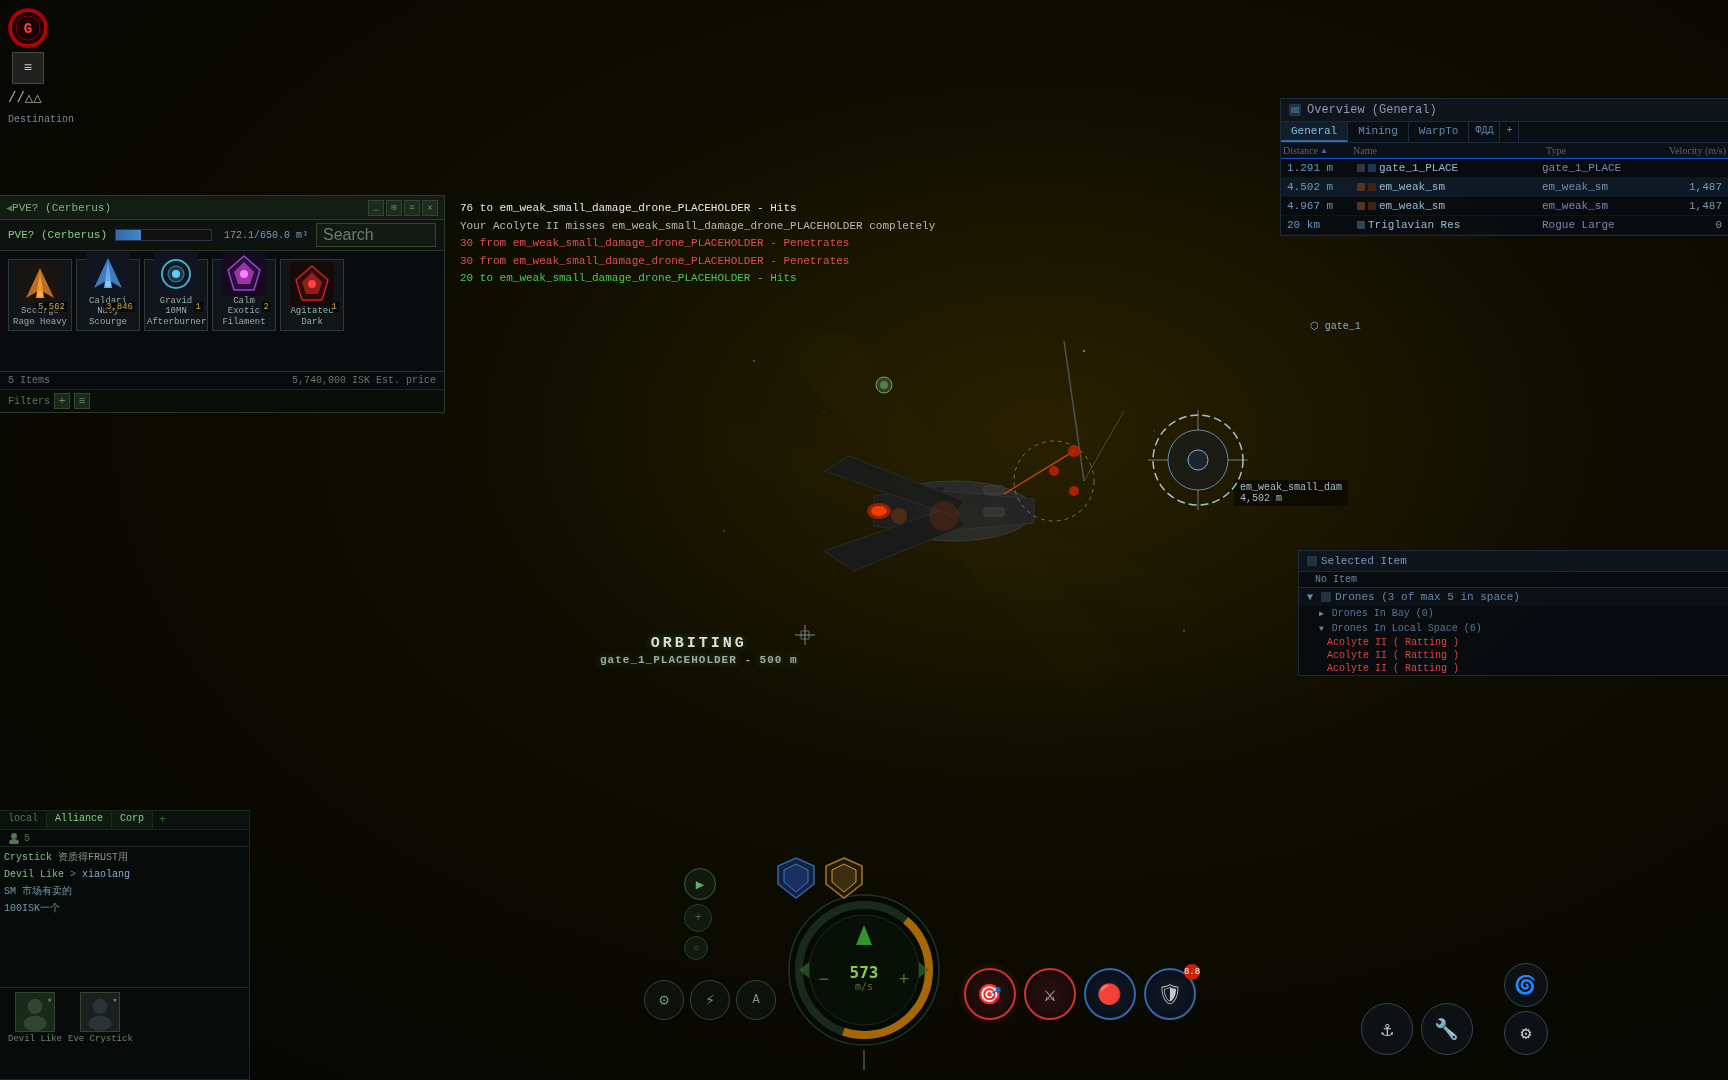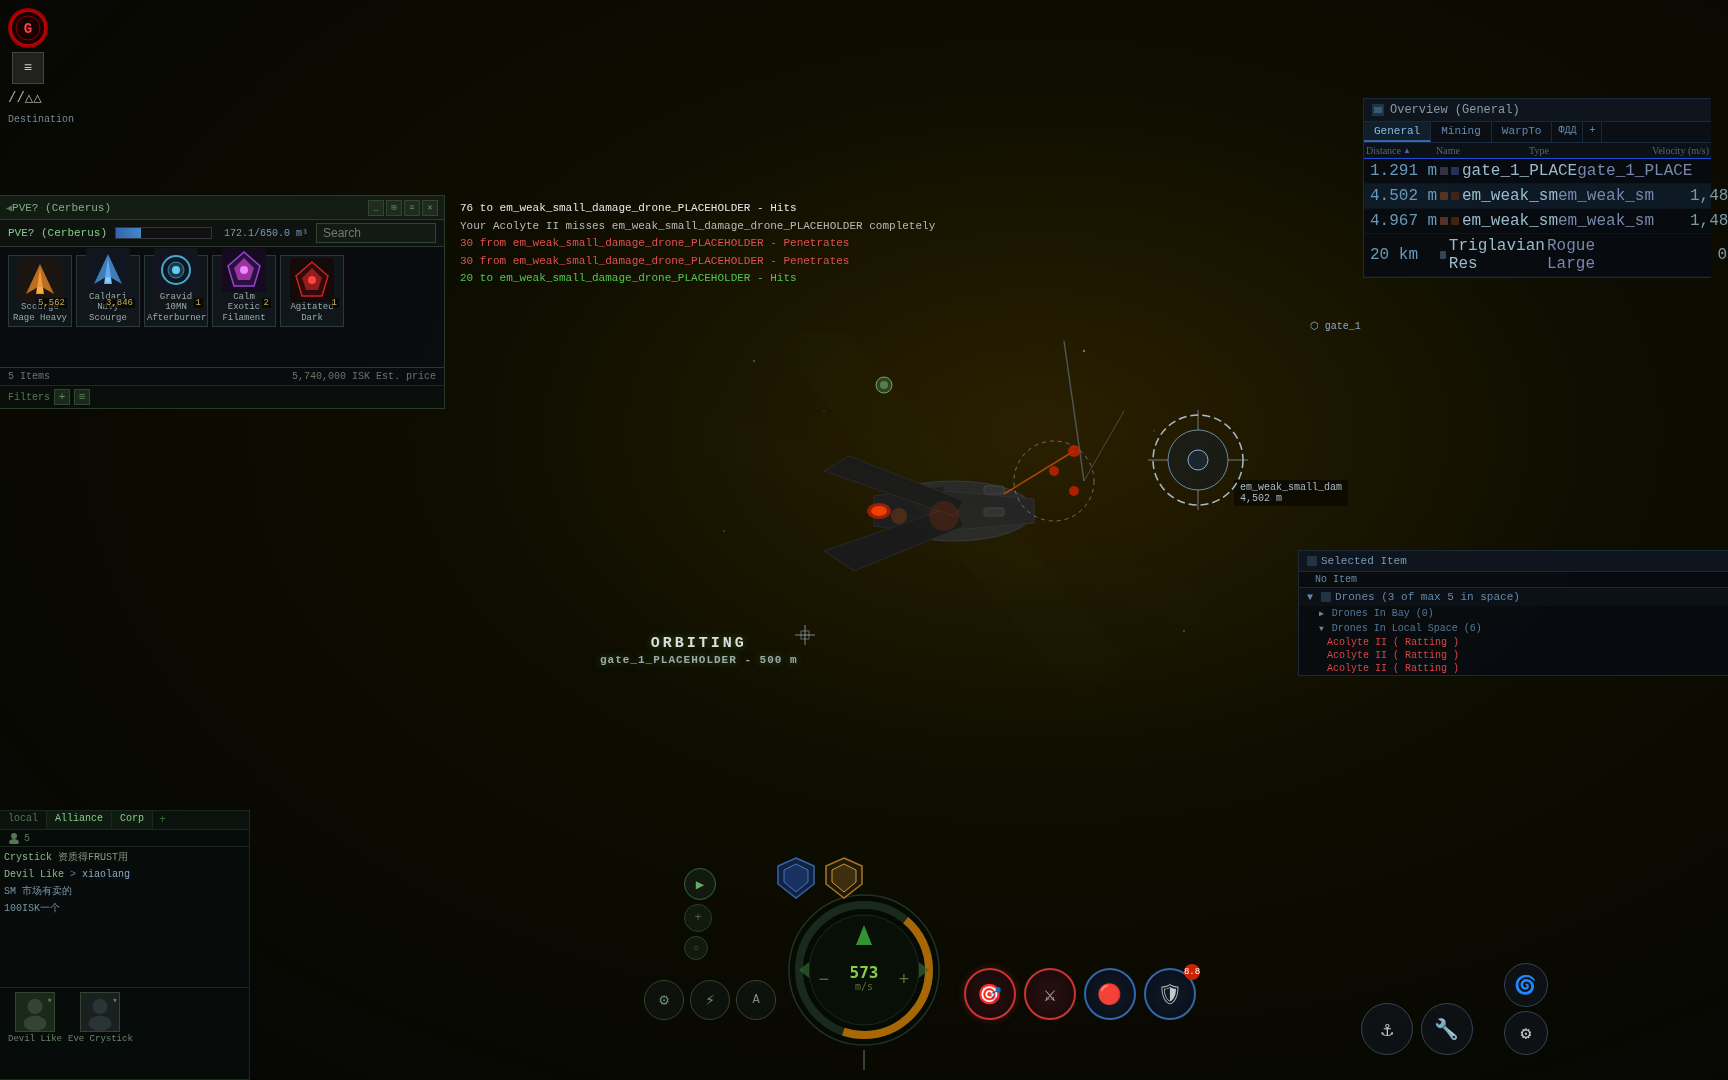--- a/index.html
+++ b/index.html
@@ -182,21 +182,21 @@
     .capacity-text {
       font-size: 10px;
       color: #7799bb;
       margin-left: 4px;
     }
 
     #search-box {
       background: rgba(20,30,20,0.8);
       border: 1px solid #334433;
       color: #88aa88;
-      font-size: 12px;
+      font-size: 16px;
       padding: 2px 6px;
       width: 120px;
       outline: none;
     }
 
     #drone-bay-label {
       padding: 3px 8px;
       font-size: 11px;
       color: #7799aa;
       background: rgba(15,18,22,0.8);
@@ -270,23 +270,23 @@
       background: rgba(10,15,10,0.8);
       border-top: 1px solid #1a2a1a;
       font-size: 10px;
       color: #557755;
       gap: 4px;
     }
 
     
     #overview-panel {
       position: absolute;
-      right: 17px;
+      right: 0;
       top: 98px;
-      width: 348px;
+      width: 448px;
       background: rgba(8,12,16,0.93);
       border: 1px solid #1a2a3a;
       border-right: none;
       z-index: 20;
     }
 
     #overview-header {
       background: rgba(15,22,30,0.95);
       padding: 4px 8px;
       display: flex;
@@ -330,21 +330,21 @@
       color: #556677;
       border-bottom: 1px solid #1d4ed8;
       background: rgba(12,18,24,0.9);
       font-family: Liberation Serif, serif;
     }
 
     .overview-row {
       display: grid;
       grid-template-columns: 70px 1fr 100px 80px;
       padding: 3px 6px;
-      font-size: 16px;
+      font-size: 11px;
       border-bottom: 1px solid #0d1520;
       align-items: center;
     }
 
     .overview-row.selected { background: rgba(20,40,60,0.5); }
 
     .dist-col { color: #6699bb; }
     .name-col { color: #99bbcc; }
     .type-col { color: #7788aa; }
     .vel-col { color: #7799aa; text-align: right; }

